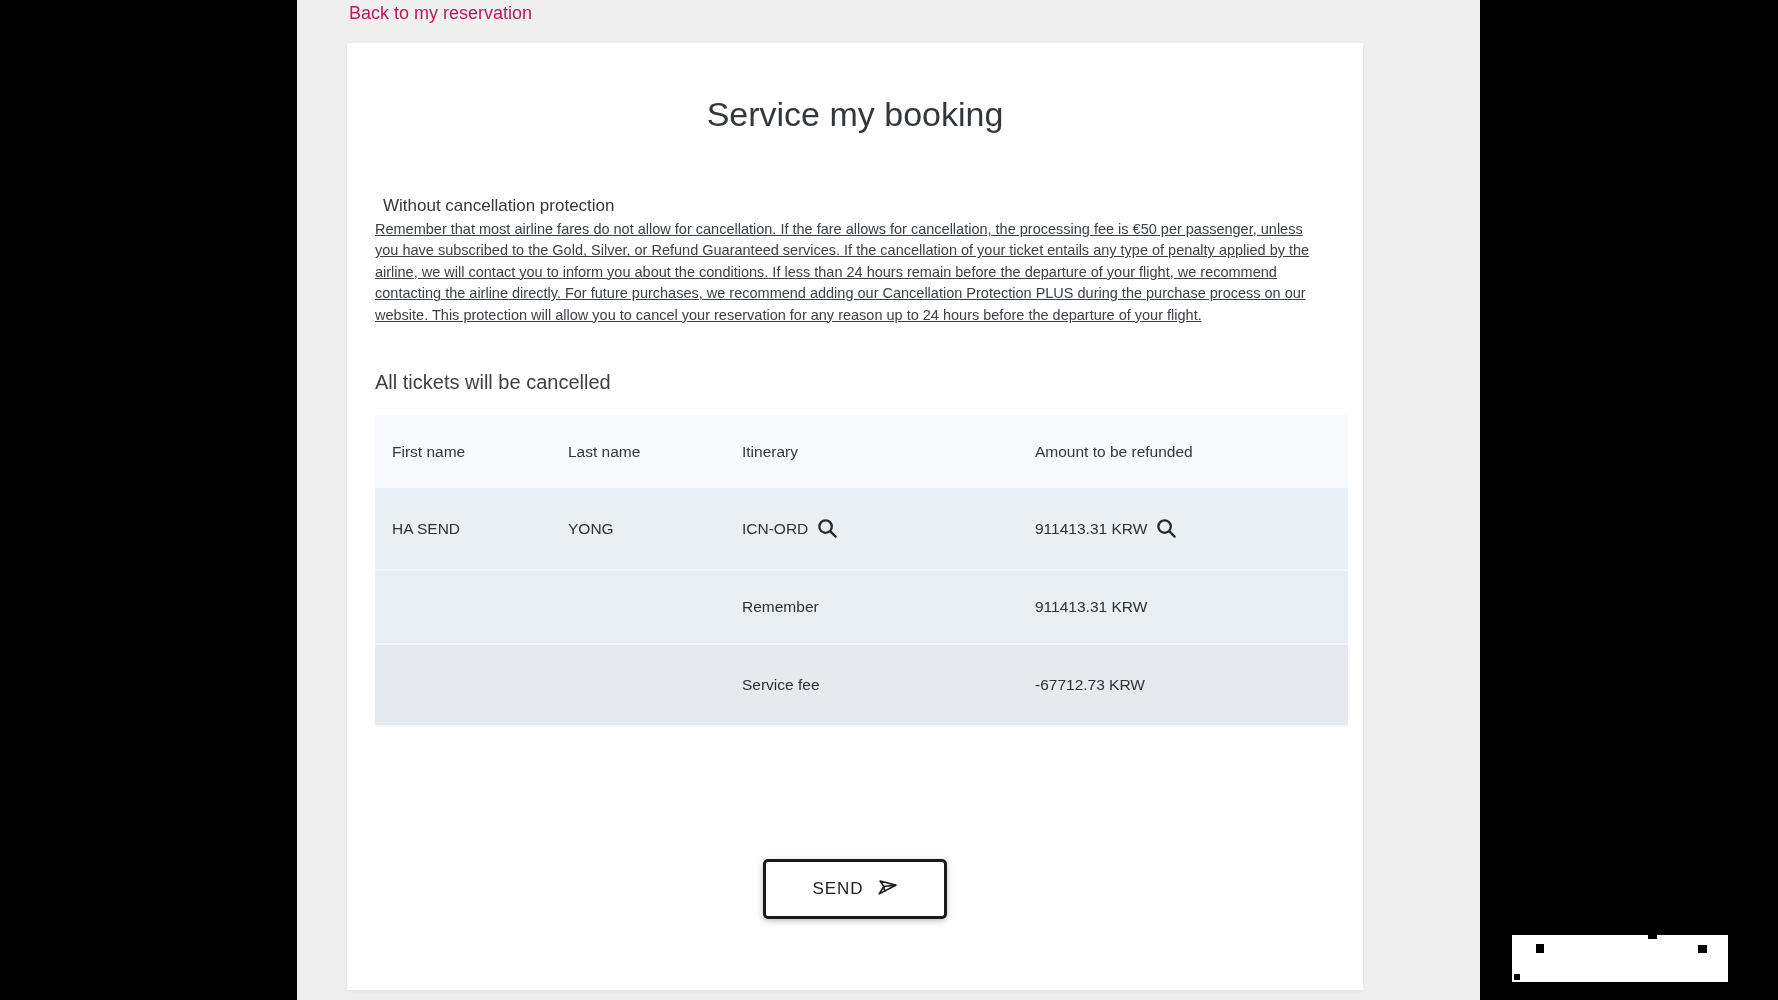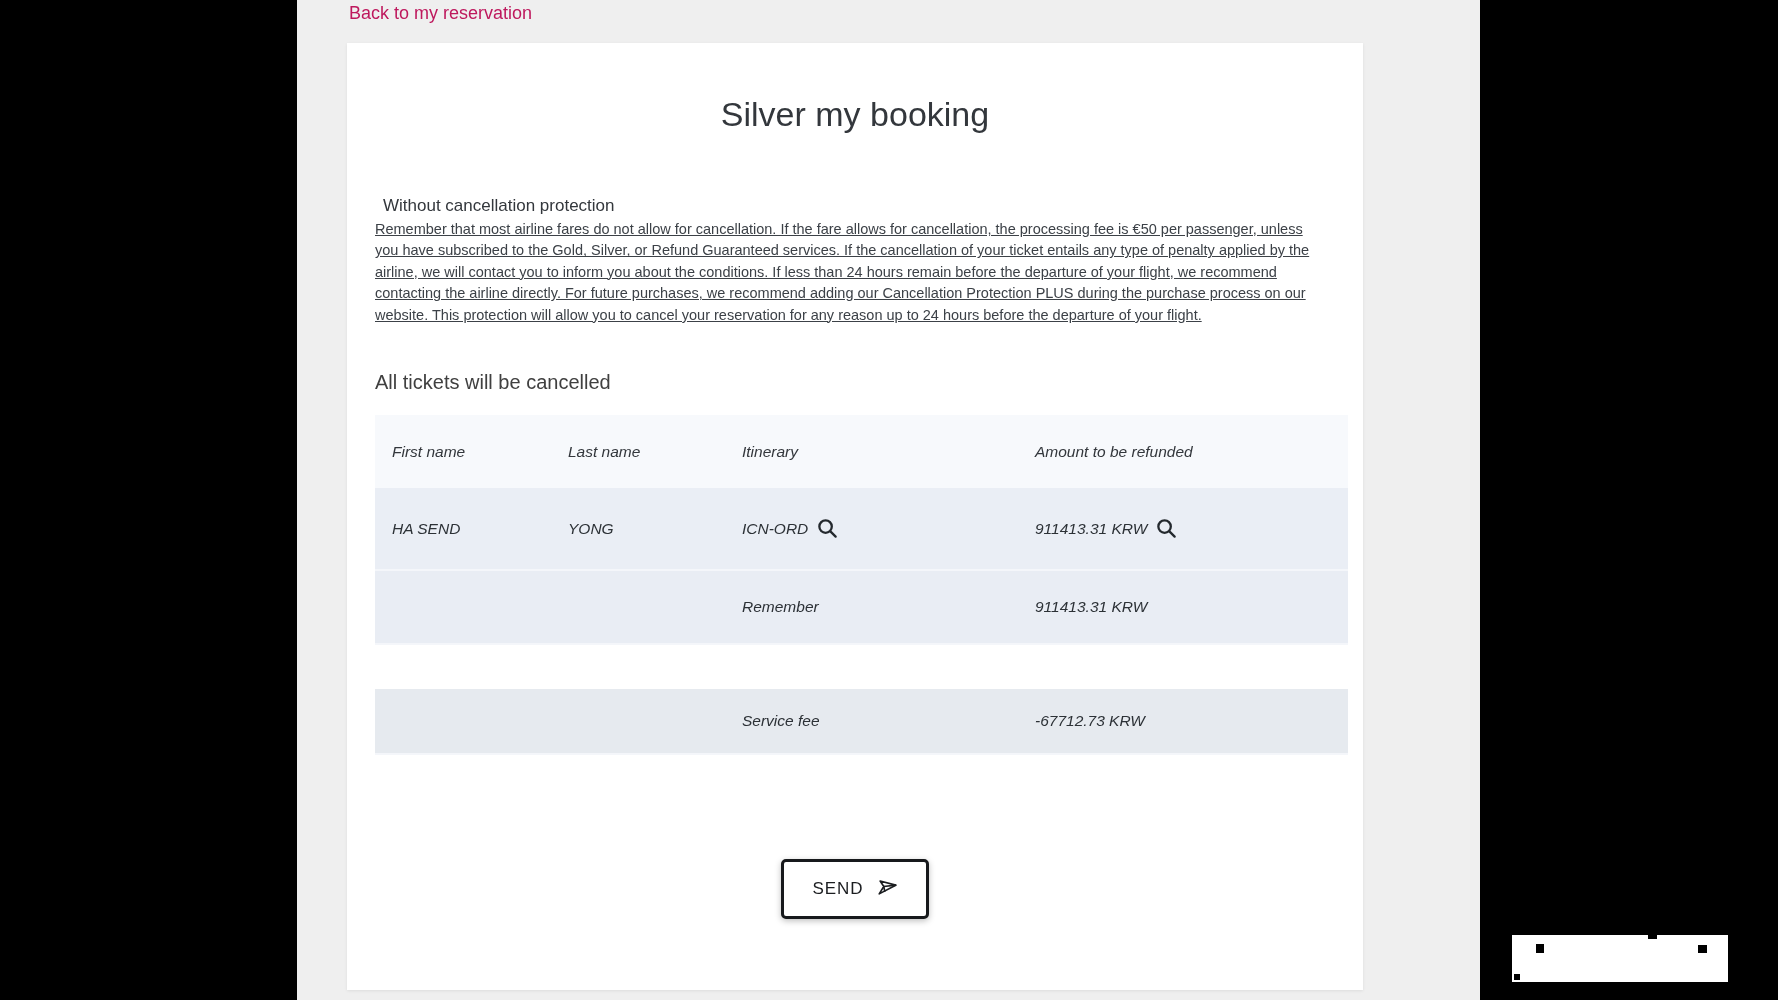--- a/index.html
+++ b/index.html
@@ -52,36 +52,36 @@
     display: grid;
     grid-template-columns: 176px 174px 293px 313px;
     align-items: center;
     padding-left: 17px;
     font-size: 15.5px;
   }
   .trow.thead   { height: 73px; background: #f7f9fc; color: #33373c; }
   .trow.pax     { height: 81px; background: #eaeef5; color: #2c3136; }
   .trow.sep     { height: 2px;  background: #f4f6fa; padding: 0; }
   .trow.sub     { height: 72px; background: #e9edf4; color: #2c3136; }
-  .trow.fee     { height: 64px; background: #e6eaef; color: #2c3136; margin-top: 44px; }
+  .trow.fee     { height: 80px; background: #e6eaef; color: #2c3136; }
   .trow.total   { height: 76px; background: #ebeff6; color: #2c3136; }
 
-  .cell { display: flex; align-items: center; gap: 8px; font-style: italic; }
+  .cell { display: flex; align-items: center; gap: 8px; }
   .mag-btn {
     background: none; border: none; padding: 0; cursor: pointer;
     display: inline-flex; align-items: center;
   }
   .mag-btn svg { display: block; }
 
   .send-wrap {
     position: absolute; top: 816px; left: 0; width: 100%;
     display: flex; justify-content: center;
   }
   .send-btn {
-    width: 148px; height: 60px;
+    width: 184px; height: 60px;
     background: #ffffff;
     border: 3px solid #17191c;
     border-radius: 5px;
     font-family: "Liberation Sans", "DejaVu Sans", sans-serif;
     font-size: 17px; letter-spacing: 1px; color: #1b1d20;
     display: flex; align-items: center; justify-content: center; gap: 12px;
     cursor: pointer;
     box-shadow: 0 2px 6px rgba(0,0,0,0.25);
   }
 
@@ -98,21 +98,21 @@
 </head>
 <body>
 
 <div class="letterbox left"></div>
 <div class="letterbox right"></div>
 
 <a class="back-link" href="#">Back to my reservation</a>
 
 <div class="card">
 
-  <div class="card-title">Silver my booking</div>
+  <div class="card-title">Service my booking</div>
 
   <div class="info-heading">Without cancellation protection</div>
   <div class="info-body">Remember that most airline fares do not allow for cancellation. If the fare allows for cancellation, the processing fee is €50 per passenger, unless you have subscribed to the Gold, Silver, or Refund Guaranteed services. If the cancellation of your ticket entails any type of penalty applied by the airline, we will contact you to inform you about the conditions. If less than 24 hours remain before the departure of your flight, we recommend contacting the airline directly. For future purchases, we recommend adding our Cancellation Protection PLUS during the purchase process on our website. This protection will allow you to cancel your reservation for any reason up to 24 hours before the departure of your flight.</div>
 
   <div class="section-heading">All tickets will be cancelled</div>
 
   <div class="table">
 
     <div class="trow thead">
       <div class="cell">First name</div>

